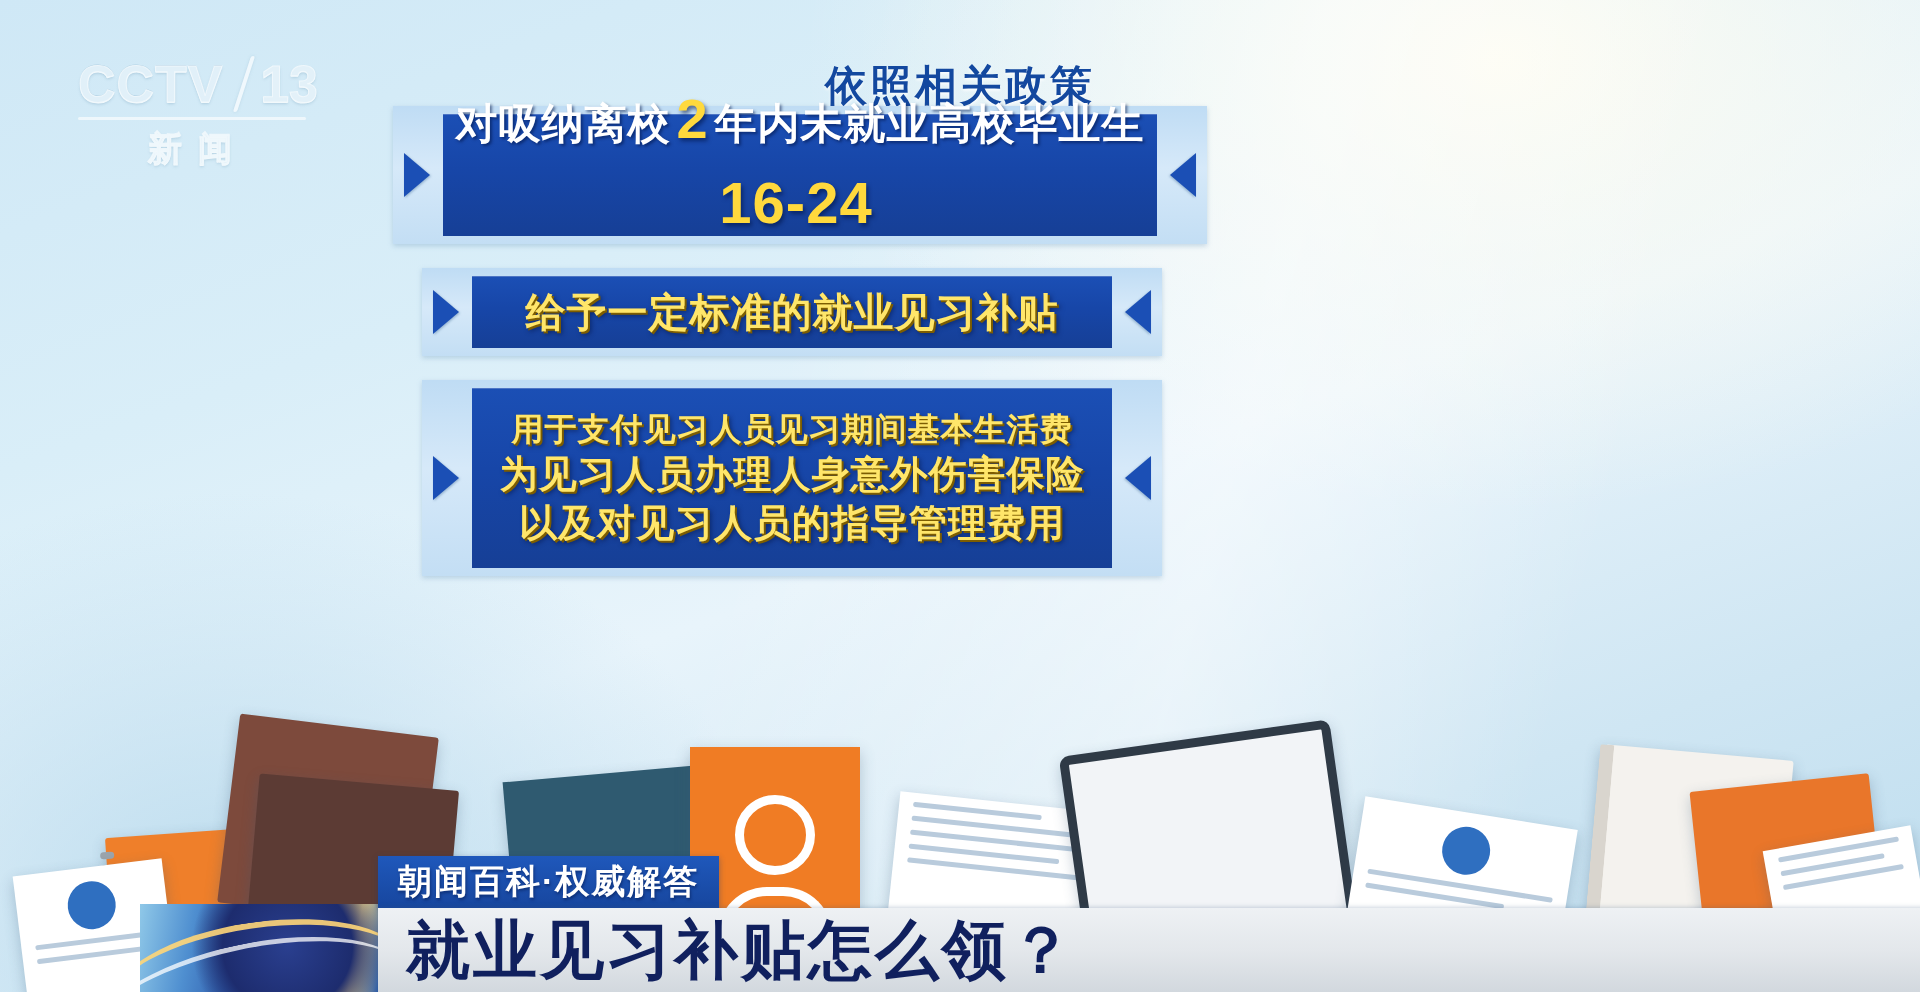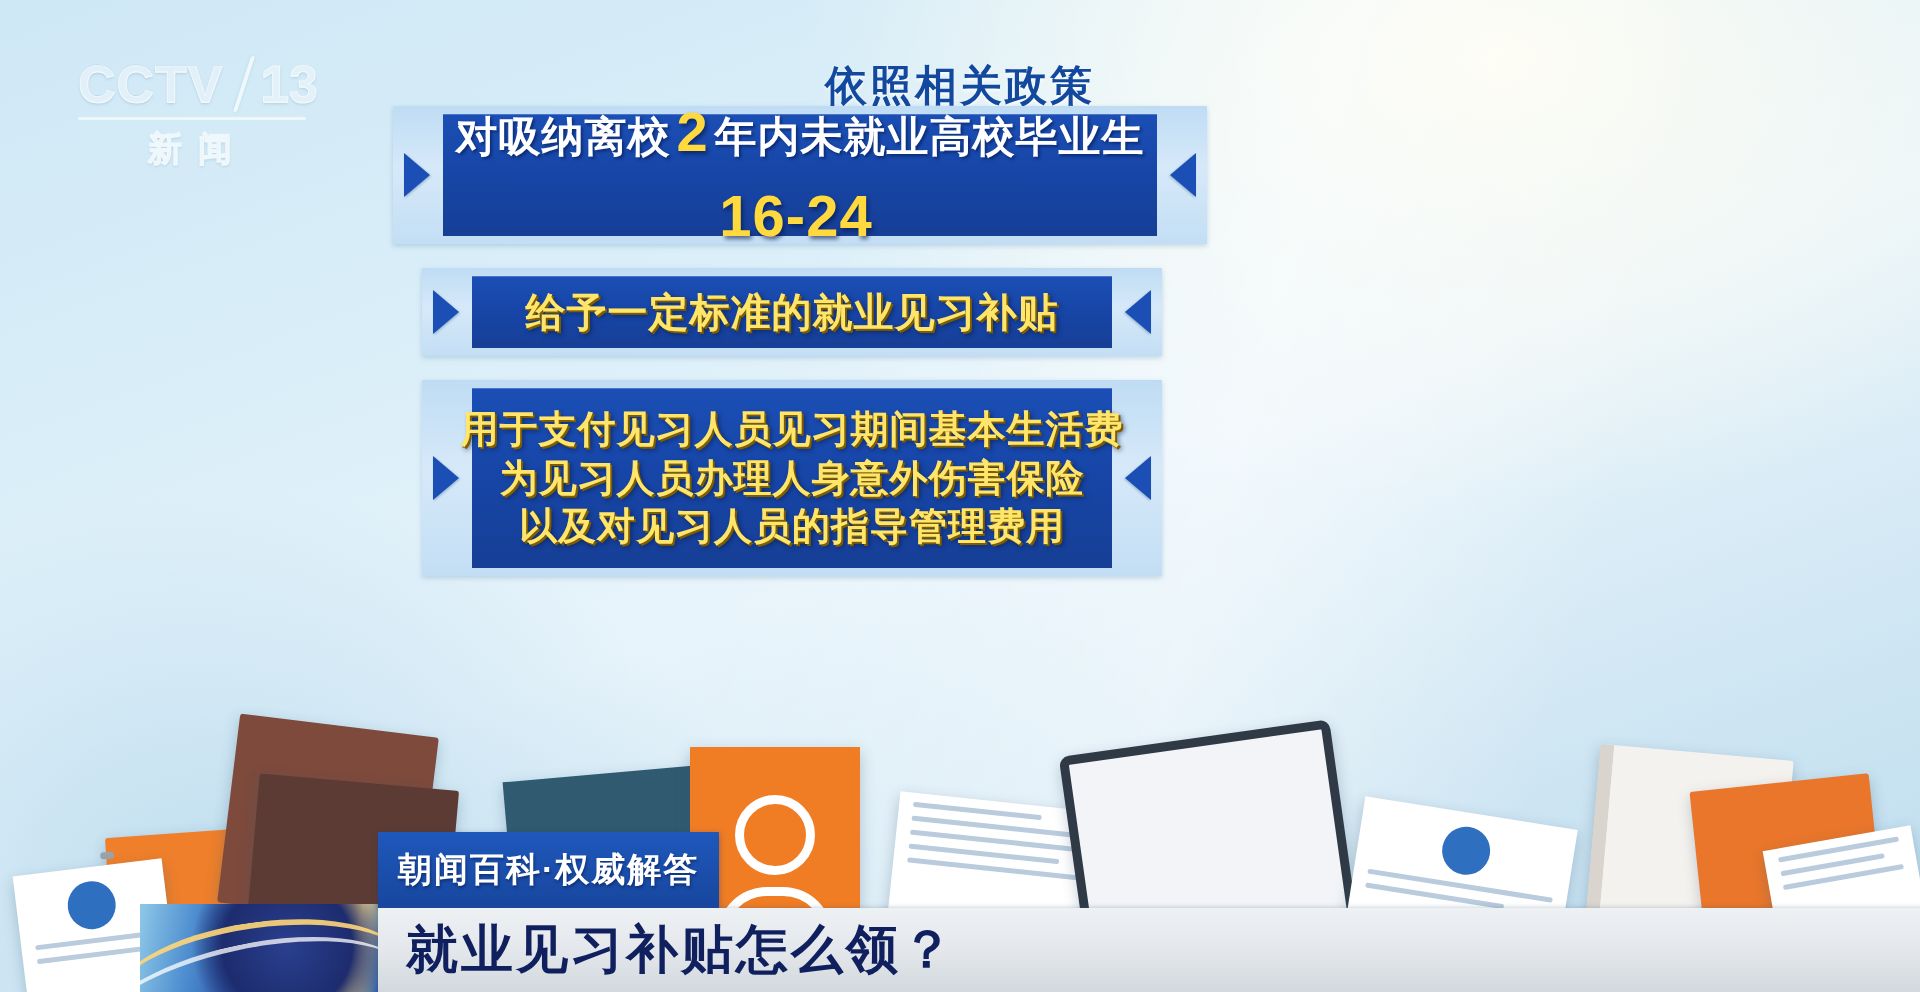--- a/index.html
+++ b/index.html
@@ -101,30 +101,30 @@
       radial-gradient(circle at 62% 48%, #2a3f8f 0%, #1d2c6e 42%, rgba(29,44,110,0) 62%),
       linear-gradient(100deg,#8fc8e8 0%,#4f8fd0 22%,#2a55a8 45%,#e0a430 74%,#f6d98a 88%,#2b5ba8 100%);
     overflow:hidden;}
   .globe .arc{position:absolute;left:-30px;top:18px;width:300px;height:120px;
     border-top:6px solid rgba(255,214,120,.9);border-radius:50%;transform:rotate(-8deg);}
   .globe .arc2{position:absolute;left:-50px;top:40px;width:320px;height:120px;
     border-top:5px solid rgba(255,255,255,.75);border-radius:50%;transform:rotate(-12deg);}
 
   .tag{position:absolute;left:378px;bottom:84px;height:52px;
     background:linear-gradient(180deg,#1f58bb 0%,#17469e 100%);
-    display:flex;align-items:center;padding:12px 20px;
+    display:flex;align-items:center;padding:0 20px;
     box-shadow:0 2px 6px rgba(30,60,110,.45);}
   .tag span{color:#fff;font-size:34px;font-weight:bold;letter-spacing:2px;
     text-shadow:1px 2px 3px rgba(0,20,70,.5);}
 
   .headline{position:absolute;left:378px;bottom:0;width:1542px;height:84px;
     background:linear-gradient(180deg,#eef1f4 0%,#e3e7eb 52%,#d2d8de 100%);
     display:flex;align-items:center;padding-left:28px;
     box-shadow:0 -1px 4px rgba(60,90,130,.25);}
-  .headline span{color:#10205e;font-size:52px;font-weight:bold;letter-spacing:3px;}
+  .headline span{color:#10205e;font-size:64px;font-weight:bold;letter-spacing:3px;}
 </style>
 </head>
 <body>
 
 <div id="stage">
 
   <div class="bg"></div>
   <div class="bg-sheen"></div>
 
   <div class="logo">
@@ -138,21 +138,21 @@
   </div>
 
   <div class="hdr">依照相关政策</div>
 
   <div class="panels">
 
     <div class="panel" style="width:814px;height:138px;margin-bottom:24px;margin-left:393px;">
       <div class="frame" style="width:814px;height:138px;">
         <div class="chev left" style="left:11px;"></div>
         <div class="chev right" style="right:11px;"></div>
-        <div class="inner" style="left:50px;right:50px;top:8px;bottom:8px;">
+        <div class="inner" style="left:50px;right:50px;top:8px;bottom:8px;justify-content:flex-end;">
           <div class="line" style="font-size:42px;">
             <span class="w">对吸纳离校</span>
             <span class="num" style="font-size:56px;padding:0 6px;">2</span>
             <span class="w">年内未就业高校毕业生</span>
           </div>
           <div class="line" style="font-size:42px;margin-top:20px;">
             <span class="num" style="font-size:58px;padding-right:8px;">16-24</span>
           </div>
         </div>
       </div>
@@ -168,21 +168,21 @@
           </div>
         </div>
       </div>
     </div>
 
     <div class="panel" style="width:740px;height:196px;margin-left:422px;">
       <div class="frame" style="width:740px;height:196px;">
         <div class="chev left" style="left:11px;"></div>
         <div class="chev right" style="right:11px;"></div>
         <div class="inner" style="left:50px;right:50px;top:8px;bottom:8px;">
-          <div class="line" style="font-size:38px;justify-content:center;">
+          <div class="line" style="font-size:32px;justify-content:center;">
             <span class="yl">用于支付见习人员见习期间基本生活费</span>
           </div>
           <div class="line" style="font-size:38px;margin-top:6px;">
             <span class="yl">为见习人员办理人身意外伤害保险</span>
           </div>
           <div class="line" style="font-size:38px;margin-top:6px;">
             <span class="yl">以及对见习人员的指导管理费用</span>
           </div>
         </div>
       </div>

